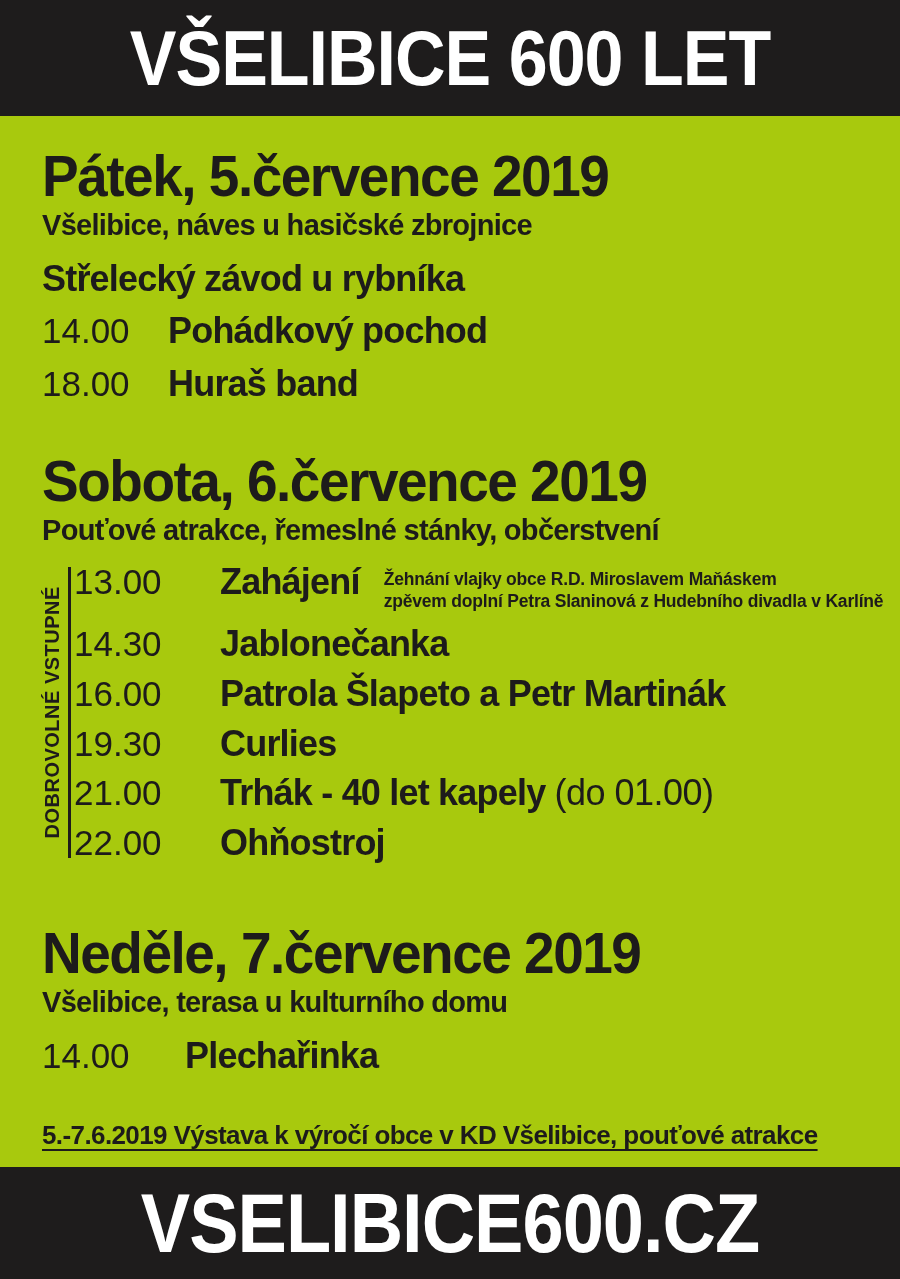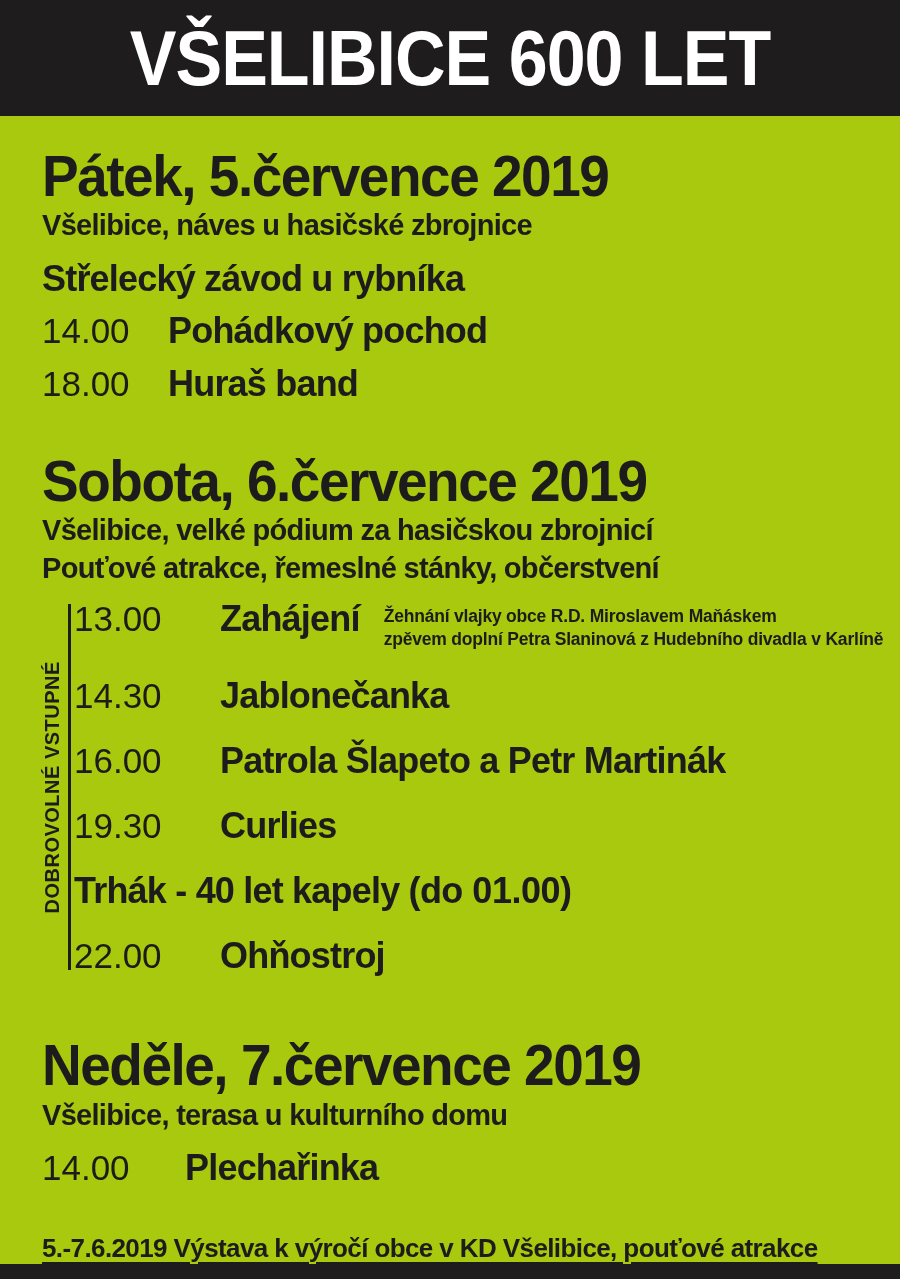--- a/index.html
+++ b/index.html
@@ -71,34 +71,34 @@
     font-weight: normal;
     font-size: 35px;
     letter-spacing: 0;
   }
   .event {
     font-weight: bold;
     letter-spacing: -0.8px;
     white-space: nowrap;
   }
   .ev-suffix {
-    font-weight: bold;
+    font-weight: normal;
     letter-spacing: -0.5px;
     margin-left: 9px;
   }
 
   
   .section-sat { margin-top: 50px; }
   .sat-schedule {
     position: relative;
     margin-top: 16px;
     padding-left: 32px;
   }
   .sat-schedule .time { flex: 0 0 146px; }
-  .sat-schedule .row + .row { margin-top: 27px; }
+  .sat-schedule .row + .row { margin-top: 12px; }
   .v-label-wrap {
     position: absolute;
     left: -1px;
     top: 4px;
     bottom: 4px;
     width: 30px;
     border-right: 3px solid #1d1b1b;
   }
   .v-label {
     display: block;
@@ -161,21 +161,20 @@
         </div>
         <div class="row">
           <span class="time">18.00</span>
           <span class="event">Huraš band</span>
         </div>
       </div>
     </section>
 
     <section class="section-sat">
       <h2 class="day-heading">Sobota, 6.července 2019</h2>
-      <p class="subtitle">Všelibice, velké pódium za hasičskou zbrojnicí</p>
       <p class="subtitle">Pouťové atrakce, řemeslné stánky, občerstvení</p>
 
       <div class="sat-schedule">
         <div class="v-label-wrap">
           <span class="v-label">DOBROVOLNÉ VSTUPNÉ</span>
         </div>
 
         <div class="row">
           <span class="time">13.00</span>
           <span class="event-cell">
@@ -192,20 +191,21 @@
         </div>
         <div class="row">
           <span class="time">16.00</span>
           <span class="event">Patrola Šlapeto a Petr Martinák</span>
         </div>
         <div class="row">
           <span class="time">19.30</span>
           <span class="event">Curlies</span>
         </div>
         <div class="row">
+          <span class="time">21.00</span>
           <span class="event"><span>Trhák - 40 let kapely</span><span class="ev-suffix">(do 01.00)</span></span>
         </div>
         <div class="row">
           <span class="time">22.00</span>
           <span class="event">Ohňostroj</span>
         </div>
       </div>
     </section>
 
     <section class="section-sun">

